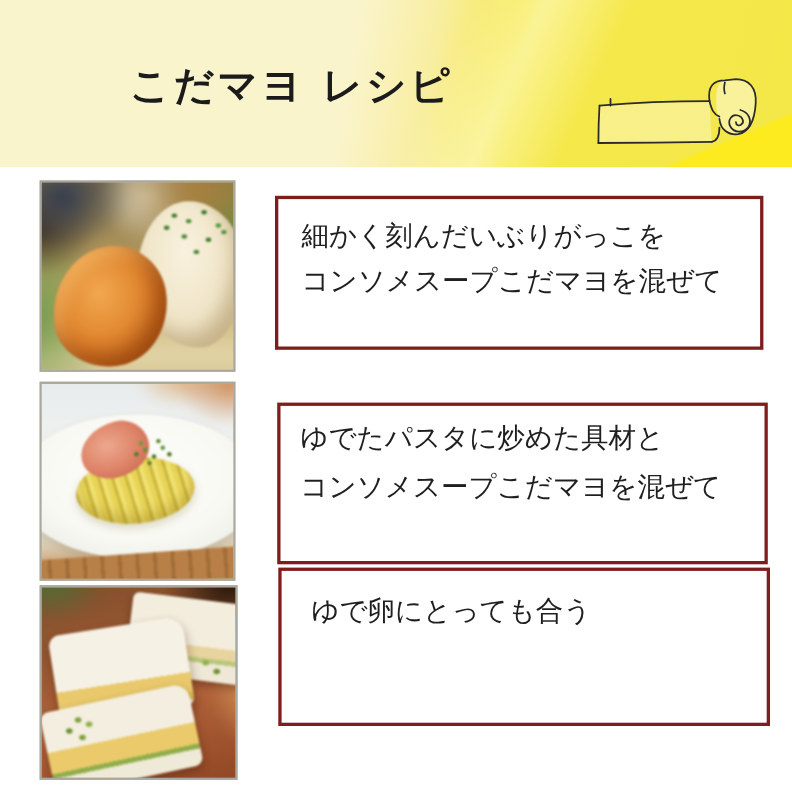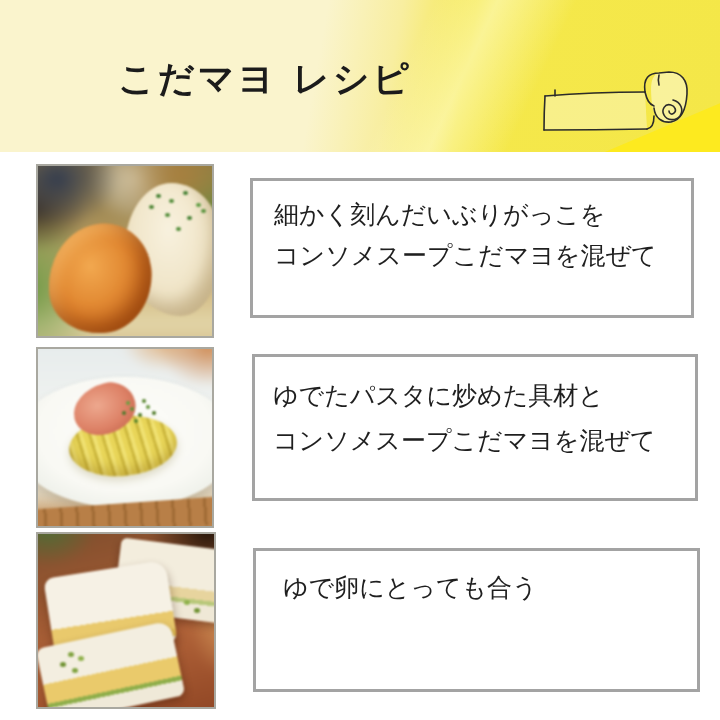--- a/index.html
+++ b/index.html
@@ -37,27 +37,27 @@
   }
   .photo .bg { position:absolute; inset:-10px; filter:blur(5px); }
   .photo .fg { position:absolute; inset:0; filter:blur(1.2px); }
   .blob { position:absolute; }
 
   .photo1 { left:36px; top:164px; width:178px; height:174px; }
   .photo2 { left:36px; top:347px; width:178px; height:181px; }
   .photo3 { left:36px; top:532px; width:180px; height:177px; }
 
   .note {
-    position:absolute; background:#ffffff; border:3px solid #a3a3a3;
+    position:absolute; background:#ffffff; border:3px solid #7f1d1d;
     font-size:25px; color:#1f1f1f;
   }
   .note p { white-space:nowrap; }
   .note1 { left:250px; top:178px; width:444px; height:140px; padding:13px 6px 0 21px; line-height:41px; }
-  .note2 { left:252px; top:354px; width:446px; height:147px; padding:16px 4px 0 18px; line-height:45px; }
-  .note3 { left:253px; top:548px; width:447px; height:144px; padding:15px 4px 0 27px; line-height:43px; }
+  .note2 { left:252px; top:366px; width:446px; height:147px; padding:6px 4px 0 18px; line-height:45px; }
+  .note3 { left:253px; top:516px; width:447px; height:144px; padding:15px 4px 0 27px; line-height:43px; }
 
   
   .p1-bg {
     width:100%; height:100%;
     background:
       radial-gradient(95px 75px at 15% 12%, #333c4e 0%, rgba(51,60,78,0) 65%),
       radial-gradient(80px 60px at 2% 28%, #3c2f22 0%, rgba(60,47,34,0) 70%),
       radial-gradient(100px 70px at 78% 10%, #a8803e 0%, rgba(168,128,62,0) 70%),
       radial-gradient(90px 90px at 97% 30%, #5c8a3c 0%, rgba(92,138,60,0) 70%),
       radial-gradient(70px 60px at 55% 12%, #ded8c2 0%, rgba(222,216,194,0) 70%),

